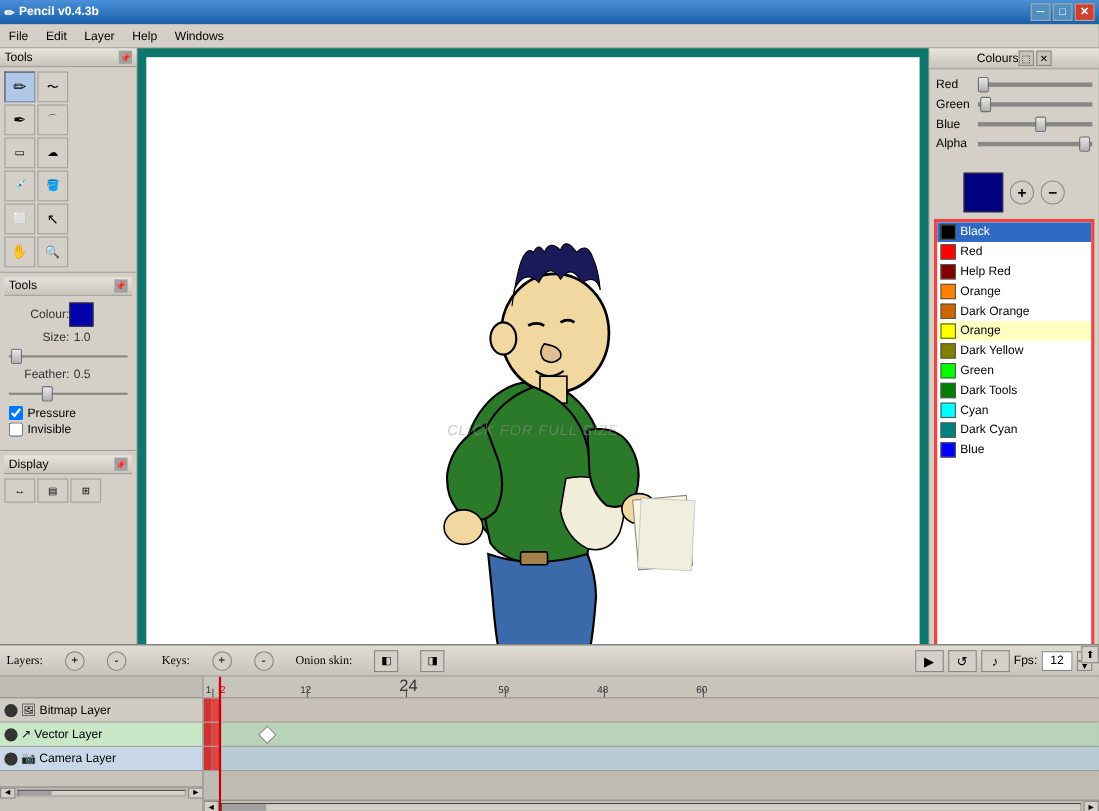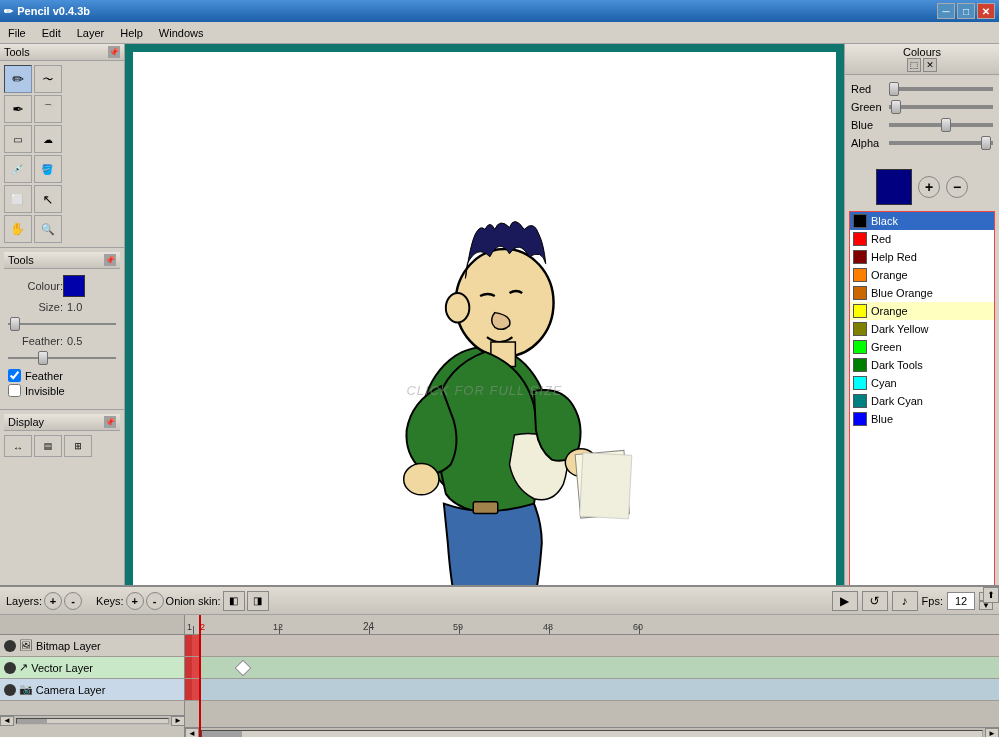--- a/index.html
+++ b/index.html
@@ -156,21 +156,20 @@
       background: #d4d0c8;
       border-left: 1px solid #a0a0a0;
       display: flex; flex-direction: column;
     }
     .right-panel-header {
       background: linear-gradient(to bottom, #e8e4dc, #c8c4bc);
       border-bottom: 1px solid #a0a0a0;
       padding: 2px 4px;
       display: flex; align-items: center; justify-content: center;
       font-size: 11px;
-      flex-direction: column;
     }
     .header-btns { display: flex; gap: 2px; }
     .header-btn {
       width: 14px; height: 14px;
       background: #c8c4bc; border: 1px solid #888;
       display: flex; align-items: center; justify-content: center;
       cursor: pointer; font-size: 9px;
     }
 
     
@@ -206,21 +205,21 @@
       background: #d4d0c8; border: 1px solid #888;
       border-radius: 50%;
       display: flex; align-items: center; justify-content: center;
       cursor: pointer; font-size: 14px; font-weight: bold;
     }
 
     
     #color-list-container {
       flex: 1;
       background: white;
-      border: 1px solid #ef4444;
+      border: 3px solid #ef4444;
       margin: 0 4px 4px;
       overflow-y: scroll;
     }
     .color-list-item {
       display: flex; align-items: center;
       padding: 1px 3px;
       cursor: pointer;
       font-size: 11px;
       height: 18px;
     }
@@ -231,21 +230,21 @@
       margin-right: 4px;
       flex-shrink: 0;
     }
     #timeline-header {
       height: 28px;
       background: linear-gradient(to bottom, #e0dcd4, #c8c4bc);
       border-bottom: 1px solid #a0a0a0;
       display: flex; align-items: center; justify-content: space-between;
       padding: 0 6px; font-size: 11px;
     }
-    #timeline-controls-left { display: flex; align-items: center; gap: 2px; }
+    #timeline-controls-left { display: flex; align-items: center; gap: 20px; font-family: Liberation Serif, serif; }
     #timeline-controls-right { display: flex; align-items: center; gap: 4px; }
     .tl-label { font-size: 11px; }
     .tl-btn {
       width: 18px; height: 18px;
       background: #d4d0c8; border: 1px solid #888;
       border-radius: 50%;
       display: flex; align-items: center; justify-content: center;
       cursor: pointer; font-size: 11px; font-weight: bold;
     }
     .fps-input {
@@ -413,21 +412,21 @@
           <span class="option-value">0.5</span>
         </div>
         <div class="option-slider-row">
           <div class="slider-container">
             <div class="slider-line"></div>
             <div class="slider-handle" style="left: 30px;"></div>
           </div>
         </div>
         <div class="checkbox-row">
           <input type="checkbox" checked="" style="">
-          <span>Feather</span>
+          <span>Pressure</span>
         </div>
         <div class="checkbox-row">
           <input type="checkbox" style="">
           <span>Invisible</span>
         </div>
       </div>
     </div>
 
     <div id="display-panel">
       <div class="panel-header">
@@ -552,21 +551,21 @@
       <div class="color-list-item">
         <div class="color-dot" style="background:#800000;"></div>
         <span>Help Red</span>
       </div>
       <div class="color-list-item">
         <div class="color-dot" style="background:#ff8000;"></div>
         <span>Orange</span>
       </div>
       <div class="color-list-item">
         <div class="color-dot" style="background:#cc6600;"></div>
-        <span>Blue Orange</span>
+        <span>Dark Orange</span>
       </div>
       <div class="color-list-item" style="background:#ffffc0;">
         <div class="color-dot" style="background:#ffff00;"></div>
         <span>Orange</span>
       </div>
       <div class="color-list-item">
         <div class="color-dot" style="background:#808000;"></div>
         <span>Dark Yellow</span>
       </div>
       <div class="color-list-item">
@@ -657,21 +656,21 @@
 
         <span style="position:absolute; left:2px; bottom:2px; font-size:9px; color:#333;">1</span>
         <div style="position:absolute; left:8px; bottom:0; width:1px; height:8px; background:#555;"></div>
 
         <div style="position:absolute; left:14px; bottom:0; width:1px; height:14px; background:#cc0000;"></div>
         <span style="position:absolute; left:15px; bottom:2px; font-size:9px; color:#cc0000;">2</span>
 
         <span style="position:absolute; left:88px; bottom:2px; font-size:9px; color:#333;">12</span>
         <div style="position:absolute; left:94px; bottom:0; width:1px; height:8px; background:#555;"></div>
 
-        <span style="position:absolute; left:178px; bottom:2px; font-size:10px; color:#333;">24</span>
+        <span style="position:absolute; left:178px; bottom:2px; font-size:15px; color:#333;">24</span>
         <div style="position:absolute; left:184px; bottom:0; width:1px; height:8px; background:#555;"></div>
 
         <span style="position:absolute; left:268px; bottom:2px; font-size:9px; color:#333;">59</span>
         <div style="position:absolute; left:274px; bottom:0; width:1px; height:8px; background:#555;"></div>
 
         <span style="position:absolute; left:358px; bottom:2px; font-size:9px; color:#333;">48</span>
         <div style="position:absolute; left:364px; bottom:0; width:1px; height:8px; background:#555;"></div>
 
         <span style="position:absolute; left:448px; bottom:2px; font-size:9px; color:#333;">60</span>
         <div style="position:absolute; left:454px; bottom:0; width:1px; height:8px; background:#555;"></div>

